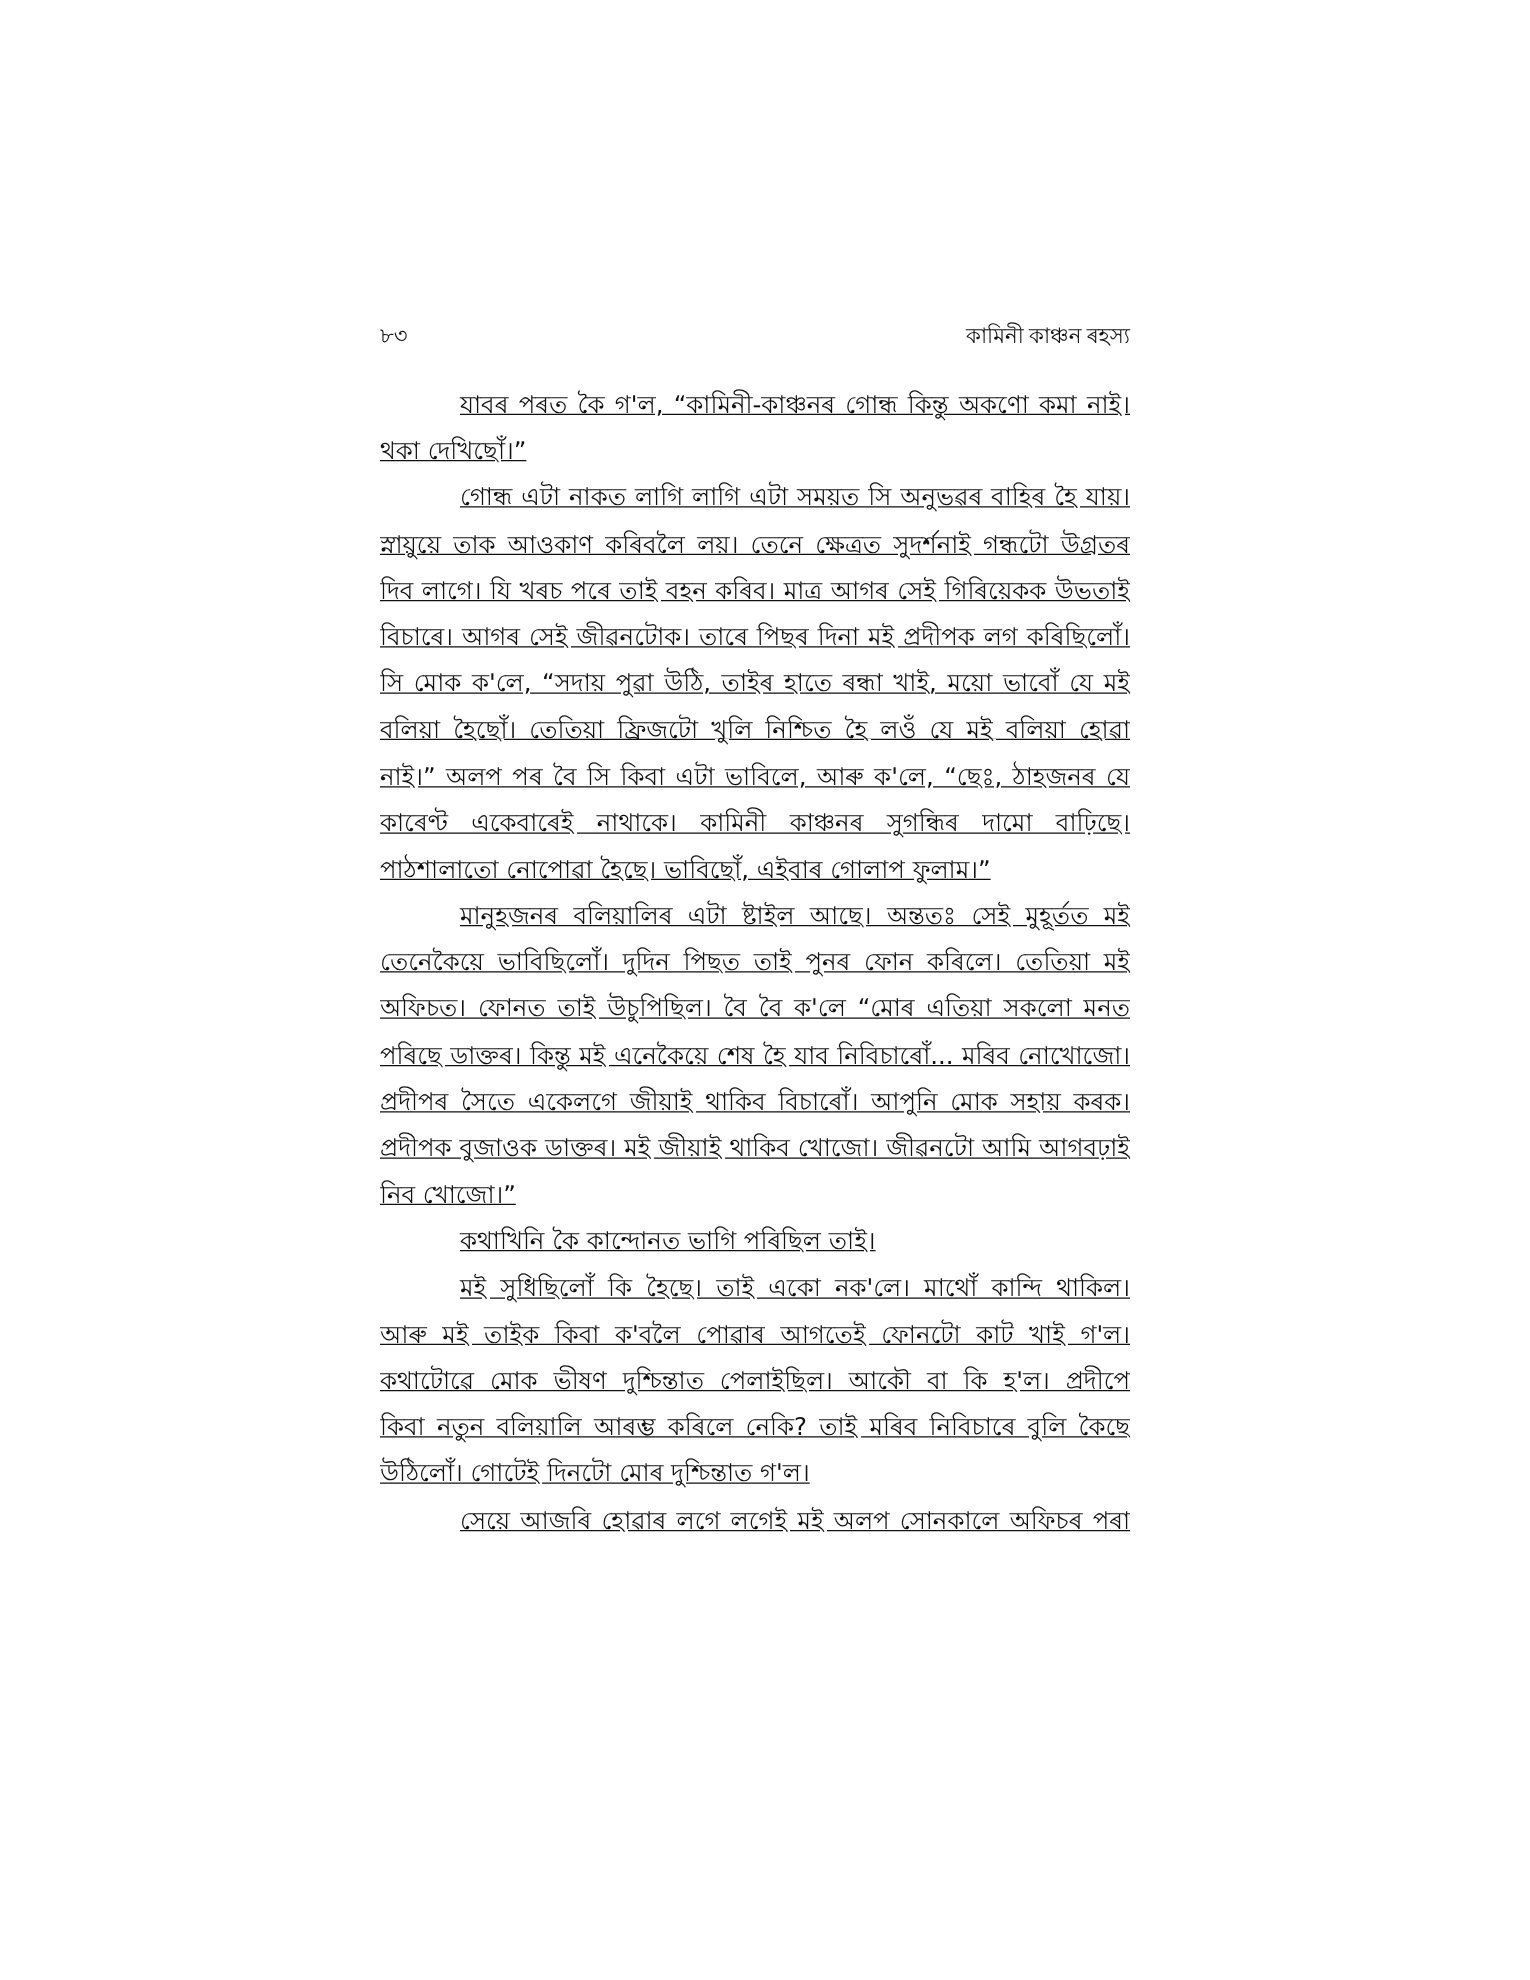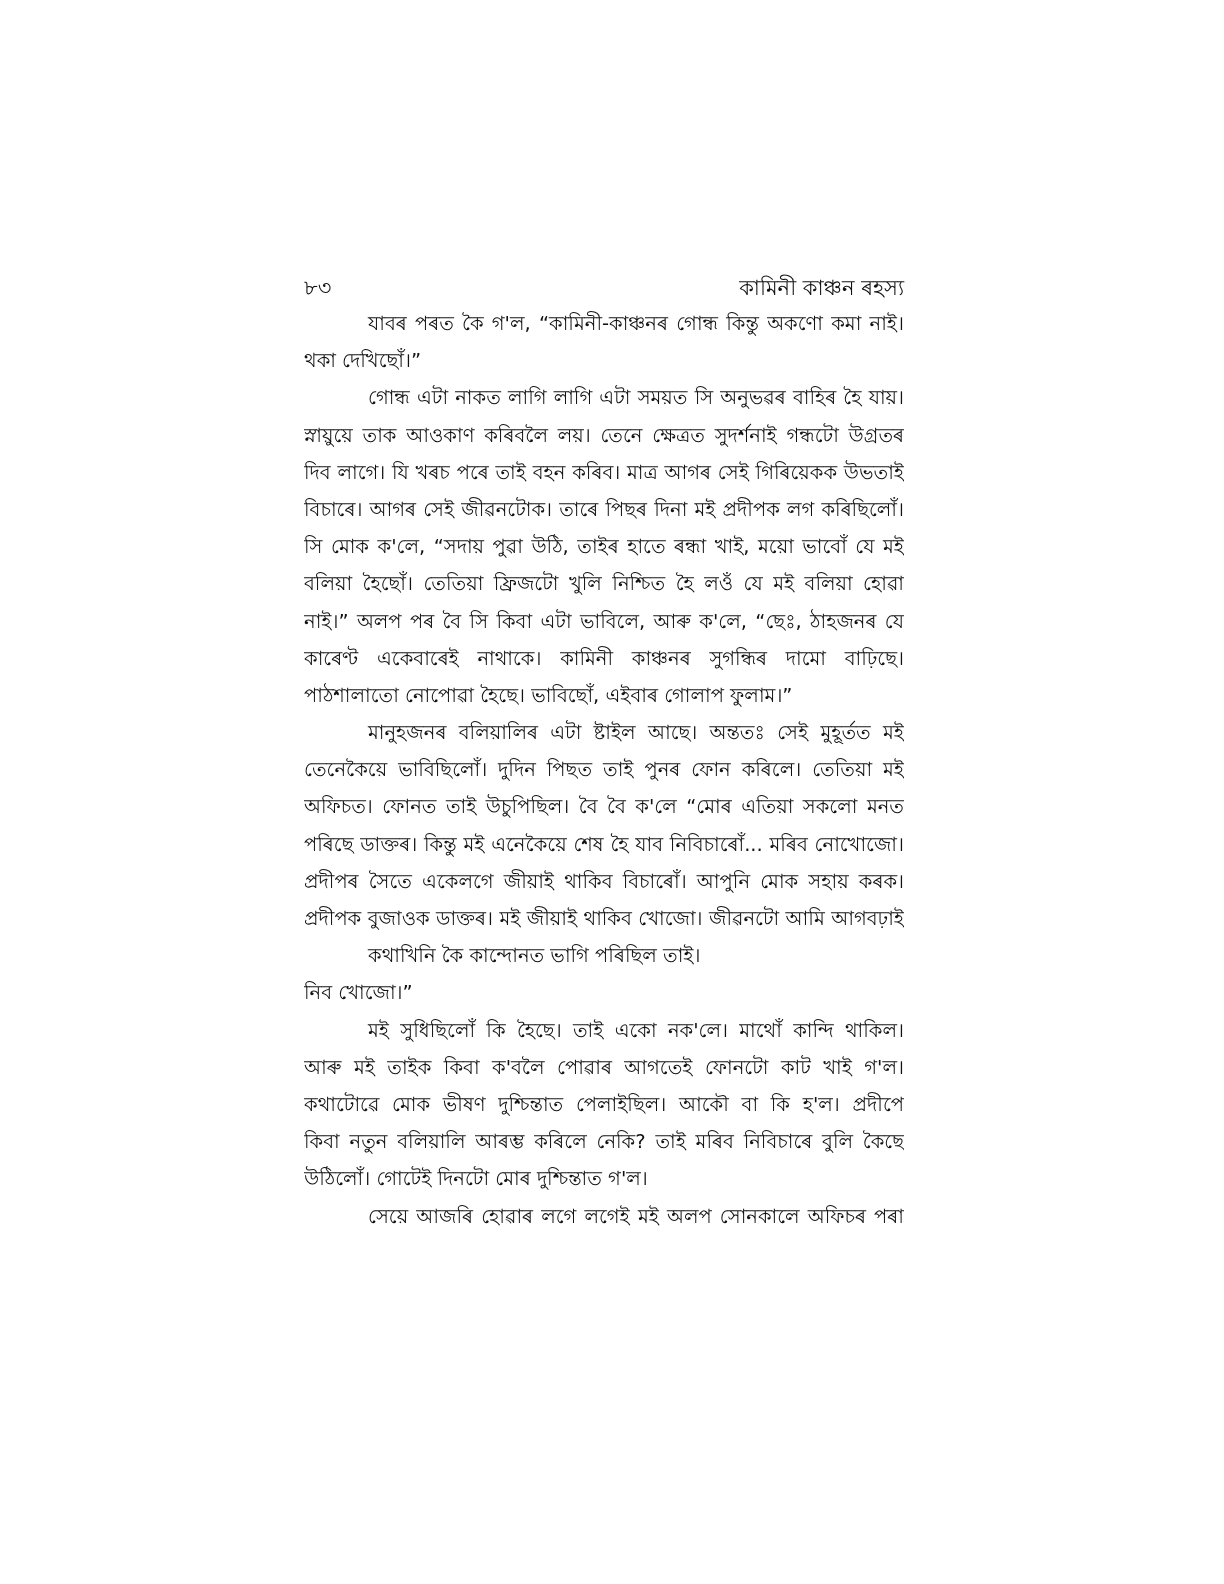--- a/index.html
+++ b/index.html
@@ -2,32 +2,34 @@
 <html><head>
 <meta charset="utf-8">
 <style>
   html, body { margin: 0; padding: 0; background: #ffffff; }
   body {
     width: 1224px; height: 1584px; position: relative; overflow: hidden;
     font-family: "DejaVu Sans", "Liberation Sans", sans-serif;
     color: #111111;
   }
   .page-header {
-    position: absolute; left: 304px; top: 272px; width: 600px; height: 24px;
-    font-size: 21px;
+    position: absolute; left: 304px; top: 255px; width: 600px; height: 24px;
+    font-size: 17px;
+    font-family: Liberation Serif, serif;
   }
   .page-number { position: absolute; left: 0; top: 0; }
   .running-title { position: absolute; right: 0; top: 0; }
   .body-text {
     position: absolute; left: 304px; top: 305px; width: 600px;
   }
   .line {
     height: 37.2px; line-height: 37.2px; font-size: 19.5px;
     white-space: nowrap; text-align: justify; text-align-last: justify;
     overflow: hidden;
+    text-decoration: underline;
   }
   .line.indent { padding-left: 64px; }
   .line.last { text-align-last: left; }
 </style>
 </head>
 <body>
 
 <div class="page-header">
   <span class="page-number">৮৩</span>
   <span class="running-title">কামিনী কাঞ্চন ৰহস্য</span>
@@ -44,21 +46,21 @@
     <div class="line">বলিয়া হৈছোঁ। তেতিয়া ফ্ৰিজটো খুলি নিশ্চিত হৈ লওঁ যে মই বলিয়া হোৱা</div>
     <div class="line">নাই।” অলপ পৰ বৈ সি কিবা এটা ভাবিলে, আৰু ক'লে, “ছেঃ, ঠাহজনৰ যে</div>
     <div class="line">কাৰেণ্ট একেবাৰেই নাথাকে। কামিনী কাঞ্চনৰ সুগন্ধিৰ দামো বাঢ়িছে।</div>
     <div class="line last">পাঠশালাতো নোপোৱা হৈছে। ভাবিছোঁ, এইবাৰ গোলাপ ফুলাম।”</div>
     <div class="line indent">মানুহজনৰ বলিয়ালিৰ এটা ষ্টাইল আছে। অন্ততঃ সেই মুহূৰ্তত মই</div>
     <div class="line">তেনেকৈয়ে ভাবিছিলোঁ। দুদিন পিছত তাই পুনৰ ফোন কৰিলে। তেতিয়া মই</div>
     <div class="line">অফিচত। ফোনত তাই উচুপিছিল। বৈ বৈ ক'লে “মোৰ এতিয়া সকলো মনত</div>
     <div class="line">পৰিছে ডাক্তৰ। কিন্তু মই এনেকৈয়ে শেষ হৈ যাব নিবিচাৰোঁ... মৰিব নোখোজো।</div>
     <div class="line">প্ৰদীপৰ সৈতে একেলগে জীয়াই থাকিব বিচাৰোঁ। আপুনি মোক সহায় কৰক।</div>
     <div class="line">প্ৰদীপক বুজাওক ডাক্তৰ। মই জীয়াই থাকিব খোজো। জীৱনটো আমি আগবঢ়াই</div>
+    <div class="line last">নিব খোজো।”</div>
     <div class="line indent last">কথাখিনি কৈ কান্দোনত ভাগি পৰিছিল তাই।</div>
-    <div class="line last">নিব খোজো।”</div>
     <div class="line indent">মই সুধিছিলোঁ কি হৈছে। তাই একো নক'লে। মাথোঁ কান্দি থাকিল।</div>
     <div class="line">আৰু মই তাইক কিবা ক'বলৈ পোৱাৰ আগতেই ফোনটো কাট খাই গ'ল।</div>
     <div class="line">কথাটোৱে মোক ভীষণ দুশ্চিন্তাত পেলাইছিল। আকৌ বা কি হ'ল। প্ৰদীপে</div>
     <div class="line">কিবা নতুন বলিয়ালি আৰম্ভ কৰিলে নেকি? তাই মৰিব নিবিচাৰে বুলি কৈছে</div>
     <div class="line last">উঠিলোঁ। গোটেই দিনটো মোৰ দুশ্চিন্তাত গ'ল।</div>
     <div class="line indent">সেয়ে আজৰি হোৱাৰ লগে লগেই মই অলপ সোনকালে অফিচৰ পৰা</div>
   </div>
 
 </body></html>

